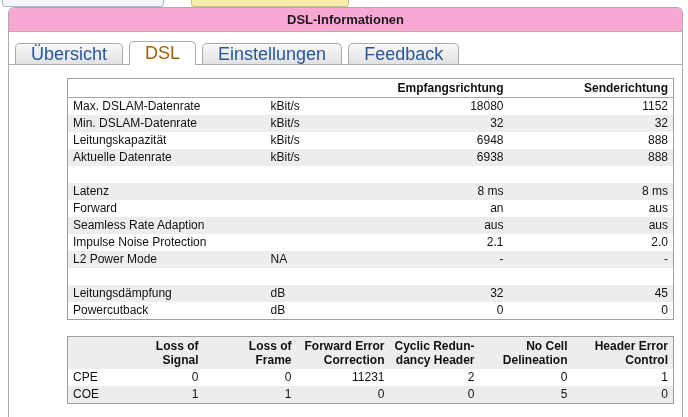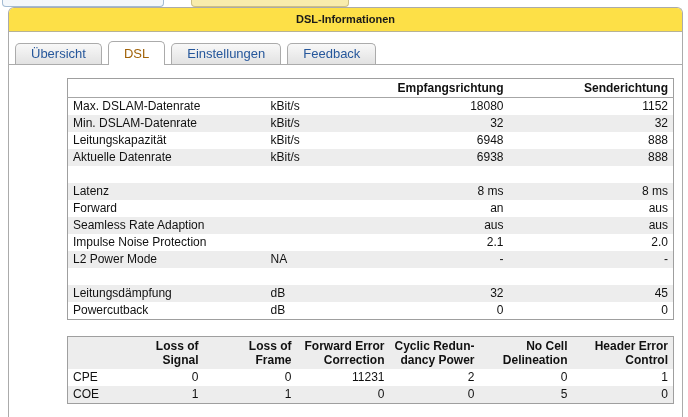--- a/index.html
+++ b/index.html
@@ -22,39 +22,39 @@
   }
   
   .panel{
     position:absolute;top:7px;left:8px;width:673px;height:412px;
     border:1px solid #ababab;border-bottom:none;
     border-radius:6px 6px 0 0;
     background:#ffffff;
   }
   .panel-title{
     height:23px;line-height:23px;
-    background:#fde047;
+    background:#f9a8d4;
     border-bottom:1px solid #b6b296;
     border-radius:5px 5px 0 0;
-    text-align:center;font-weight:bold;font-size:11px;color:#1a1a1a;
+    text-align:center;font-weight:bold;font-size:13px;color:#1a1a1a;
   }
   
   .tabbar{
     margin-top:9px;padding-left:6px;height:23px;
     border-bottom:1px solid #ababab;
     display:flex;align-items:flex-end;
   }
   .tab{
     border:1px solid #ababab;border-bottom:none;
     border-radius:5px 5px 0 0;
     background:linear-gradient(#f8f8f8,#e2e2e2);
     color:#26579b;
     height:20px;line-height:20px;
     padding:0 15px;margin-right:6px;
-    font-size:13px;cursor:pointer;white-space:nowrap;
+    font-size:18px;cursor:pointer;white-space:nowrap;
   }
   .tab.active{
     background:#ffffff;color:#a16207;font-weight:normal;
     height:23px;line-height:23px;
     margin-bottom:-1px;position:relative;z-index:2;
   }
   
   .content{padding:13px 0 0 58px;}
   table{border-collapse:collapse;table-layout:fixed;}
   .datatable{width:606px;border:1px solid #9f9f9f;}
@@ -208,21 +208,21 @@
           <th class="c-num">
             <div>Loss of</div>
             <div>Frame</div>
           </th>
           <th class="c-num">
             <div>Forward Error</div>
             <div>Correction</div>
           </th>
           <th class="c-num">
             <div>Cyclic Redun-</div>
-            <div>dancy Power</div>
+            <div>dancy Header</div>
           </th>
           <th class="c-num">
             <div>No Cell</div>
             <div>Delineation</div>
           </th>
           <th class="c-num">
             <div>Header Error</div>
             <div>Control</div>
           </th>
         </tr>

